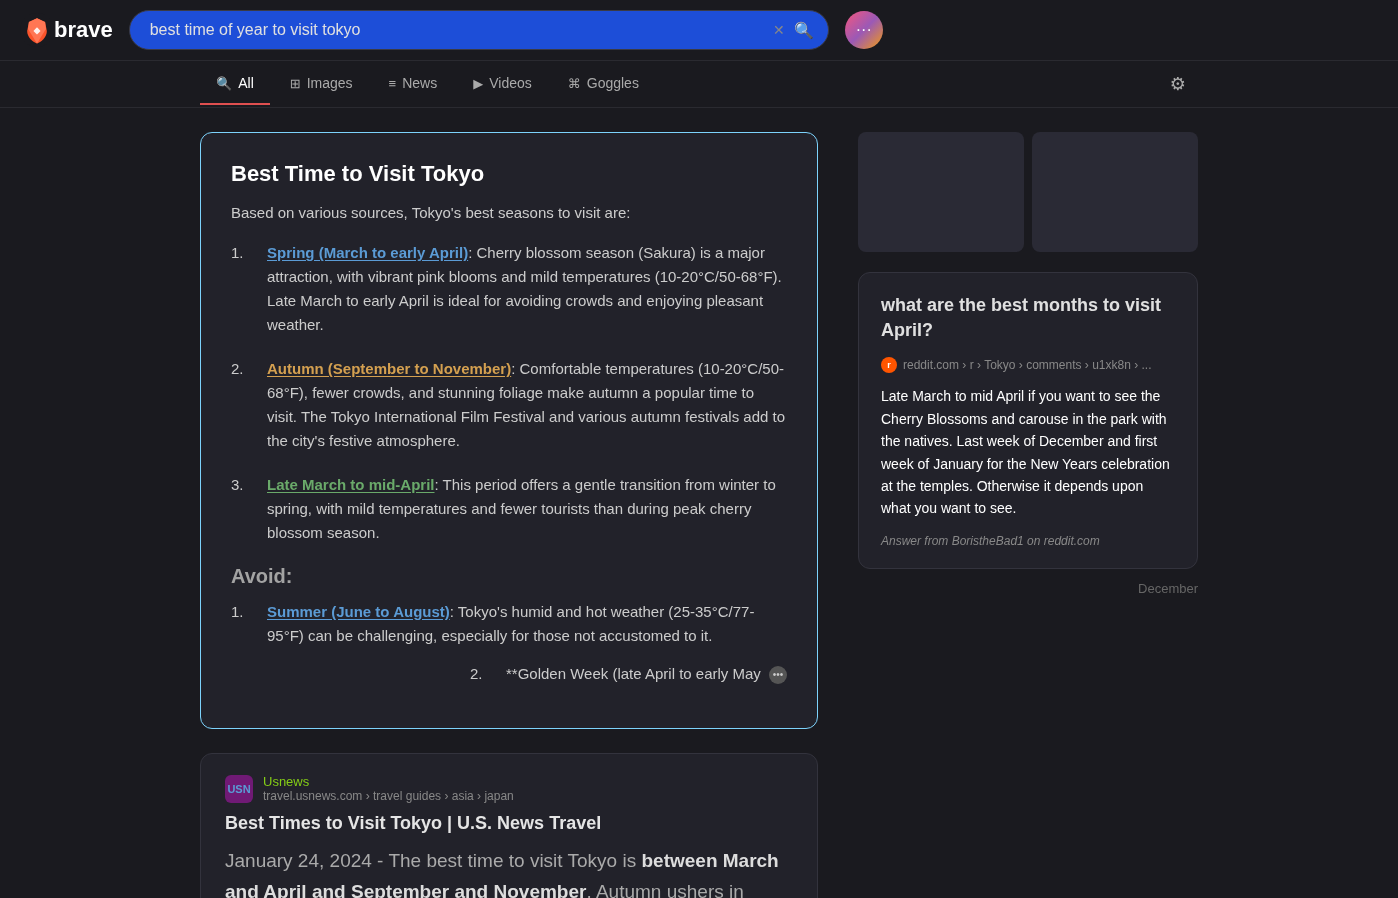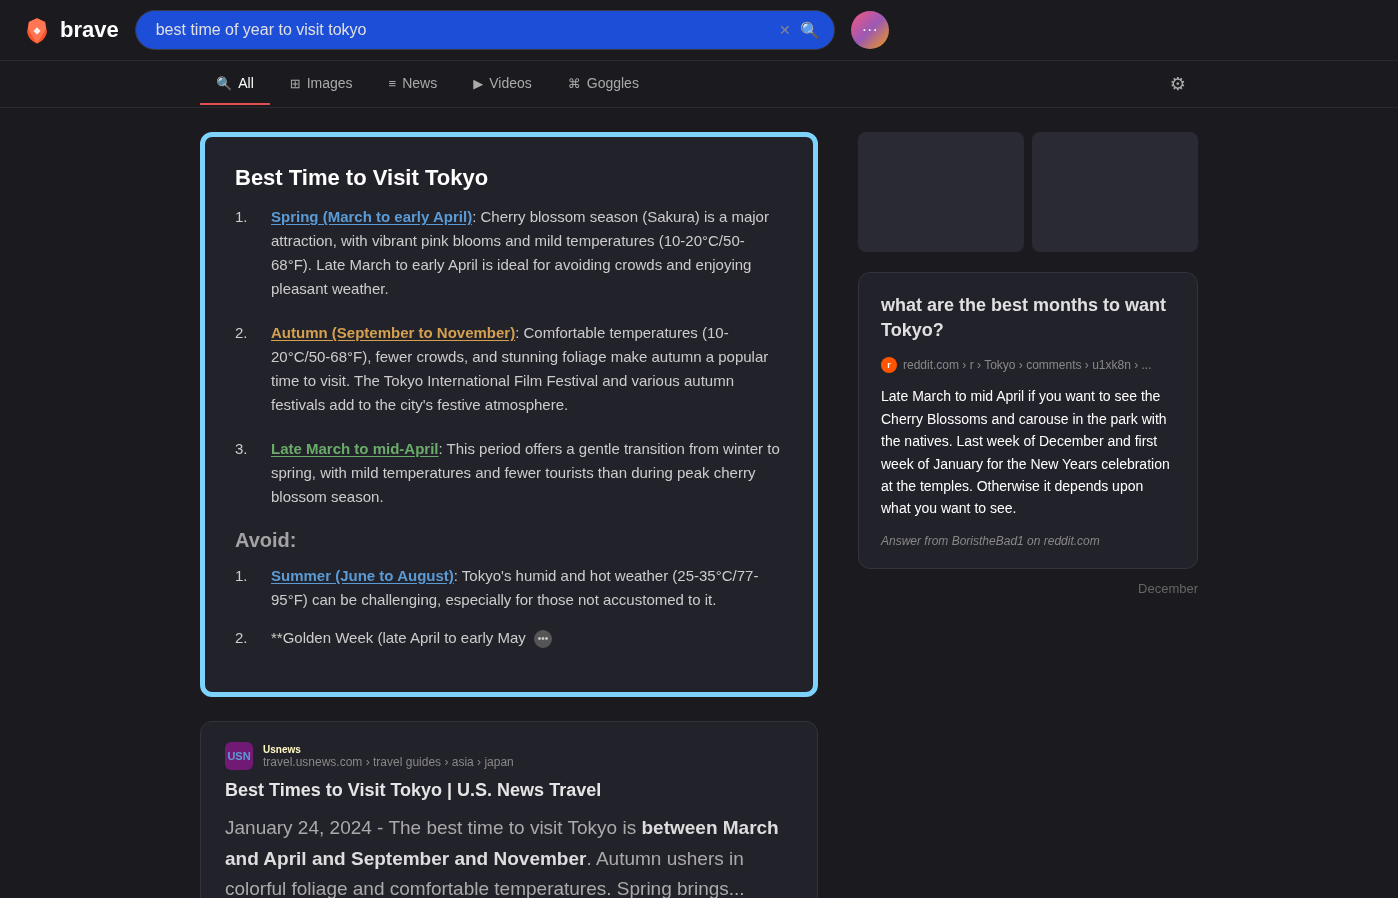--- a/index.html
+++ b/index.html
@@ -18,21 +18,20 @@
       display: flex;
       align-items: center;
       padding: 10px 20px;
       background: #1a1a1f;
       gap: 16px;
       border-bottom: 1px solid #2a2a30;
     }
     .brave-logo {
       display: flex;
       align-items: center;
-      gap: 6px;
       font-size: 22px;
       font-weight: 700;
       color: #fff;
       white-space: nowrap;
       text-align: center;
     }
     .brave-logo-icon {
       width: 34px;
       height: 34px;
     }
@@ -132,21 +131,21 @@
       padding-right: 40px;
     }
     .right-col {
       width: 340px;
       flex-shrink: 0;
     }
 
     
     .ai-summary-card {
       background: #22222a;
-      border: 5px solid #7dd3fc;
+      border: 1px solid #7dd3fc;
       border-radius: 12px;
       padding: 28px 30px;
       margin-bottom: 24px;
     }
     .ai-summary-title {
       font-size: 22px;
       font-weight: 700;
       color: #fff;
       margin-bottom: 14px;
     }
@@ -209,20 +208,21 @@
       list-style: none;
       counter-reset: avoiditem;
       padding-left: 0;
     }
     .avoid-list li {
       display: flex;
       gap: 8px;
       margin-bottom: 14px;
       line-height: 1.6;
       color: #ccc;
+      justify-content: flex-end;
     }
     .avoid-list li::before {
       counter-increment: avoiditem;
       content: counter(avoiditem) ".";
       color: #ccc;
       min-width: 20px;
       flex-shrink: 0;
     }
     .ellipsis-btn {
       display: inline-flex;
@@ -259,23 +259,23 @@
       background: #701a75;
       display: flex;
       align-items: center;
       justify-content: center;
       color: #5b9bd5;
       font-weight: 700;
       font-size: 11px;
       flex-shrink: 0;
     }
     .news-source-name {
-      font-weight: 700;
-      color: #fef9c3;
-      font-size: 10px;
+      font-weight: 400;
+      color: #84cc16;
+      font-size: 13px;
     }
     .news-source-url {
       color: #888;
       font-size: 12px;
     }
     .news-title-link {
       font-size: 18px;
       color: #e5e5e5;
       font-weight: 600;
       text-decoration: none;
@@ -416,20 +416,21 @@
     <span>⚙</span>
   </div>
 </nav>
 
 <div class="main-layout">
 
   <div class="left-col">
 
     <div class="ai-summary-card">
       <h1 class="ai-summary-title">Best Time to Visit Tokyo</h1>
+      <p class="ai-summary-intro">Based on various sources, Tokyo's best seasons to visit are:</p>
 
       <ol class="ai-list">
         <li>
           <span></span>
           <span>
             <span class="highlight-blue">Spring (March to early April)</span>: Cherry blossom season (Sakura) is a major attraction, with vibrant pink blooms and mild temperatures (10-20°C/50-68°F). Late March to early April is ideal for avoiding crowds and enjoying pleasant weather.
           </span>
         </li>
         <li>
           <span></span>
@@ -487,21 +488,21 @@
   </div>
 
   <div class="right-col">
 
     <div class="right-sidebar-images">
       <div class="sidebar-image-placeholder"></div>
       <div class="sidebar-image-placeholder"></div>
     </div>
 
     <div class="reddit-card">
-      <p class="reddit-question">what are the best months to want Tokyo?</p>
+      <p class="reddit-question">what are the best months to visit April?</p>
       <div class="reddit-source-row">
         <div class="reddit-dot">r</div>
         <span class="reddit-url">reddit.com › r › Tokyo › comments › u1xk8n › ...</span>
       </div>
       <p class="reddit-answer">Late March to mid April if you want to see the Cherry Blossoms and carouse in the park with the natives. Last week of December and first week of January for the New Years celebration at the temples. Otherwise it depends upon what you want to see.</p>
       <p class="reddit-attribution">Answer from BoristheBad1 on reddit.com</p>
     </div>
 
     <div class="feedback-row">
       <span>December</span>

